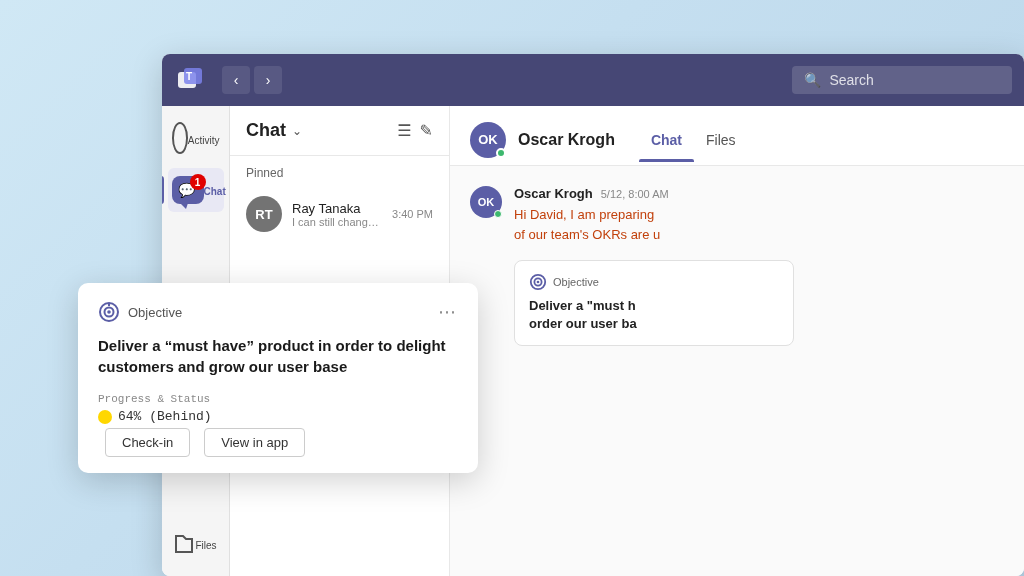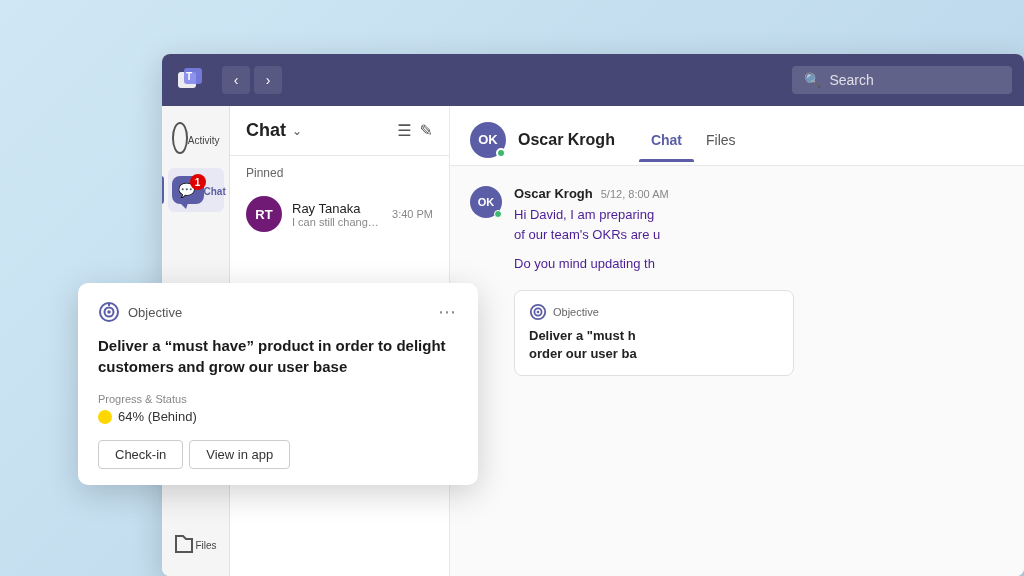--- a/index.html
+++ b/index.html
@@ -261,21 +261,21 @@
       white-space: nowrap;
       overflow: hidden;
       text-overflow: ellipsis;
     }
     .chat-item-time {
       font-size: 11px;
       color: #888;
       flex-shrink: 0;
     }
     .avatar-ray {
-      background: #701a75;
+      background: #737373;
     }
     .avatar-ab {
       background: #5b5ea6;
     }
 
     
     .conversation-panel {
       flex: 1;
       display: flex;
       flex-direction: column;
@@ -397,21 +397,21 @@
       font-size: 13px;
       font-weight: 600;
       color: #222;
     }
     .msg-time {
       font-size: 11px;
       color: #888;
     }
     .msg-text {
       font-size: 13px;
-      color: #4c1d95;
+      color: #c2410c;
       line-height: 1.5;
     }
 
     
     .objective-card-chat {
       background: #fff;
       border: 1px solid #e0e0e0;
       border-radius: 8px;
       padding: 12px 14px;
       margin-top: 10px;
@@ -480,21 +480,22 @@
     .obj-title {
       font-size: 15px;
       font-weight: 700;
       color: #1a1a1a;
       margin-bottom: 16px;
       line-height: 1.4;
     }
     .obj-meta {
       display: flex;
       gap: 32px;
-      margin-bottom: 16px;
+      margin-bottom: 4px;
+      font-family: Liberation Mono, monospace;
     }
     .meta-section {
       display: flex;
       flex-direction: column;
       gap: 4px;
     }
     .meta-label {
       font-size: 11px;
       color: #888;
       font-weight: 500;
@@ -520,21 +521,22 @@
       background: #8b6a4f;
       display: flex;
       align-items: center;
       justify-content: center;
       font-size: 9px;
       color: #fff;
       font-weight: 600;
     }
     .card-actions {
       display: flex;
-      gap: 6px;
+      gap: 14px;
+      margin-left: 7px;
     }
     .btn-outline {
       padding: 6px 16px;
       border: 1px solid #ccc;
       border-radius: 4px;
       background: #fff;
       font-size: 13px;
       color: #333;
       cursor: pointer;
       font-weight: 500;
@@ -654,21 +656,20 @@
           </div>
           <div class="msg-content">
             <div class="msg-header">
               <span class="msg-name">Oscar Krogh</span>
               <span class="msg-time">5/12, 8:00 AM</span>
             </div>
             <div class="msg-text">
               <span>Hi David, I am preparing</span><br>
               <span>of our team's OKRs are u</span>
             </div>
-            <div class="msg-text" style="margin-top:10px;">Do you mind updating th</div>
           </div>
         </div>
 
         <div style="margin-left: 44px;">
           <div class="objective-card-chat">
             <div class="obj-card-header">
               <svg class="obj-icon-small" viewBox="0 0 20 20">
                 <circle cx="10" cy="10" r="8" fill="none" stroke="#5b5ea6" stroke-width="2"></circle>
                 <circle cx="10" cy="10" r="4" fill="none" stroke="#5b5ea6" stroke-width="2"></circle>
                 <circle cx="10" cy="10" r="1.5" fill="#5b5ea6"></circle>

